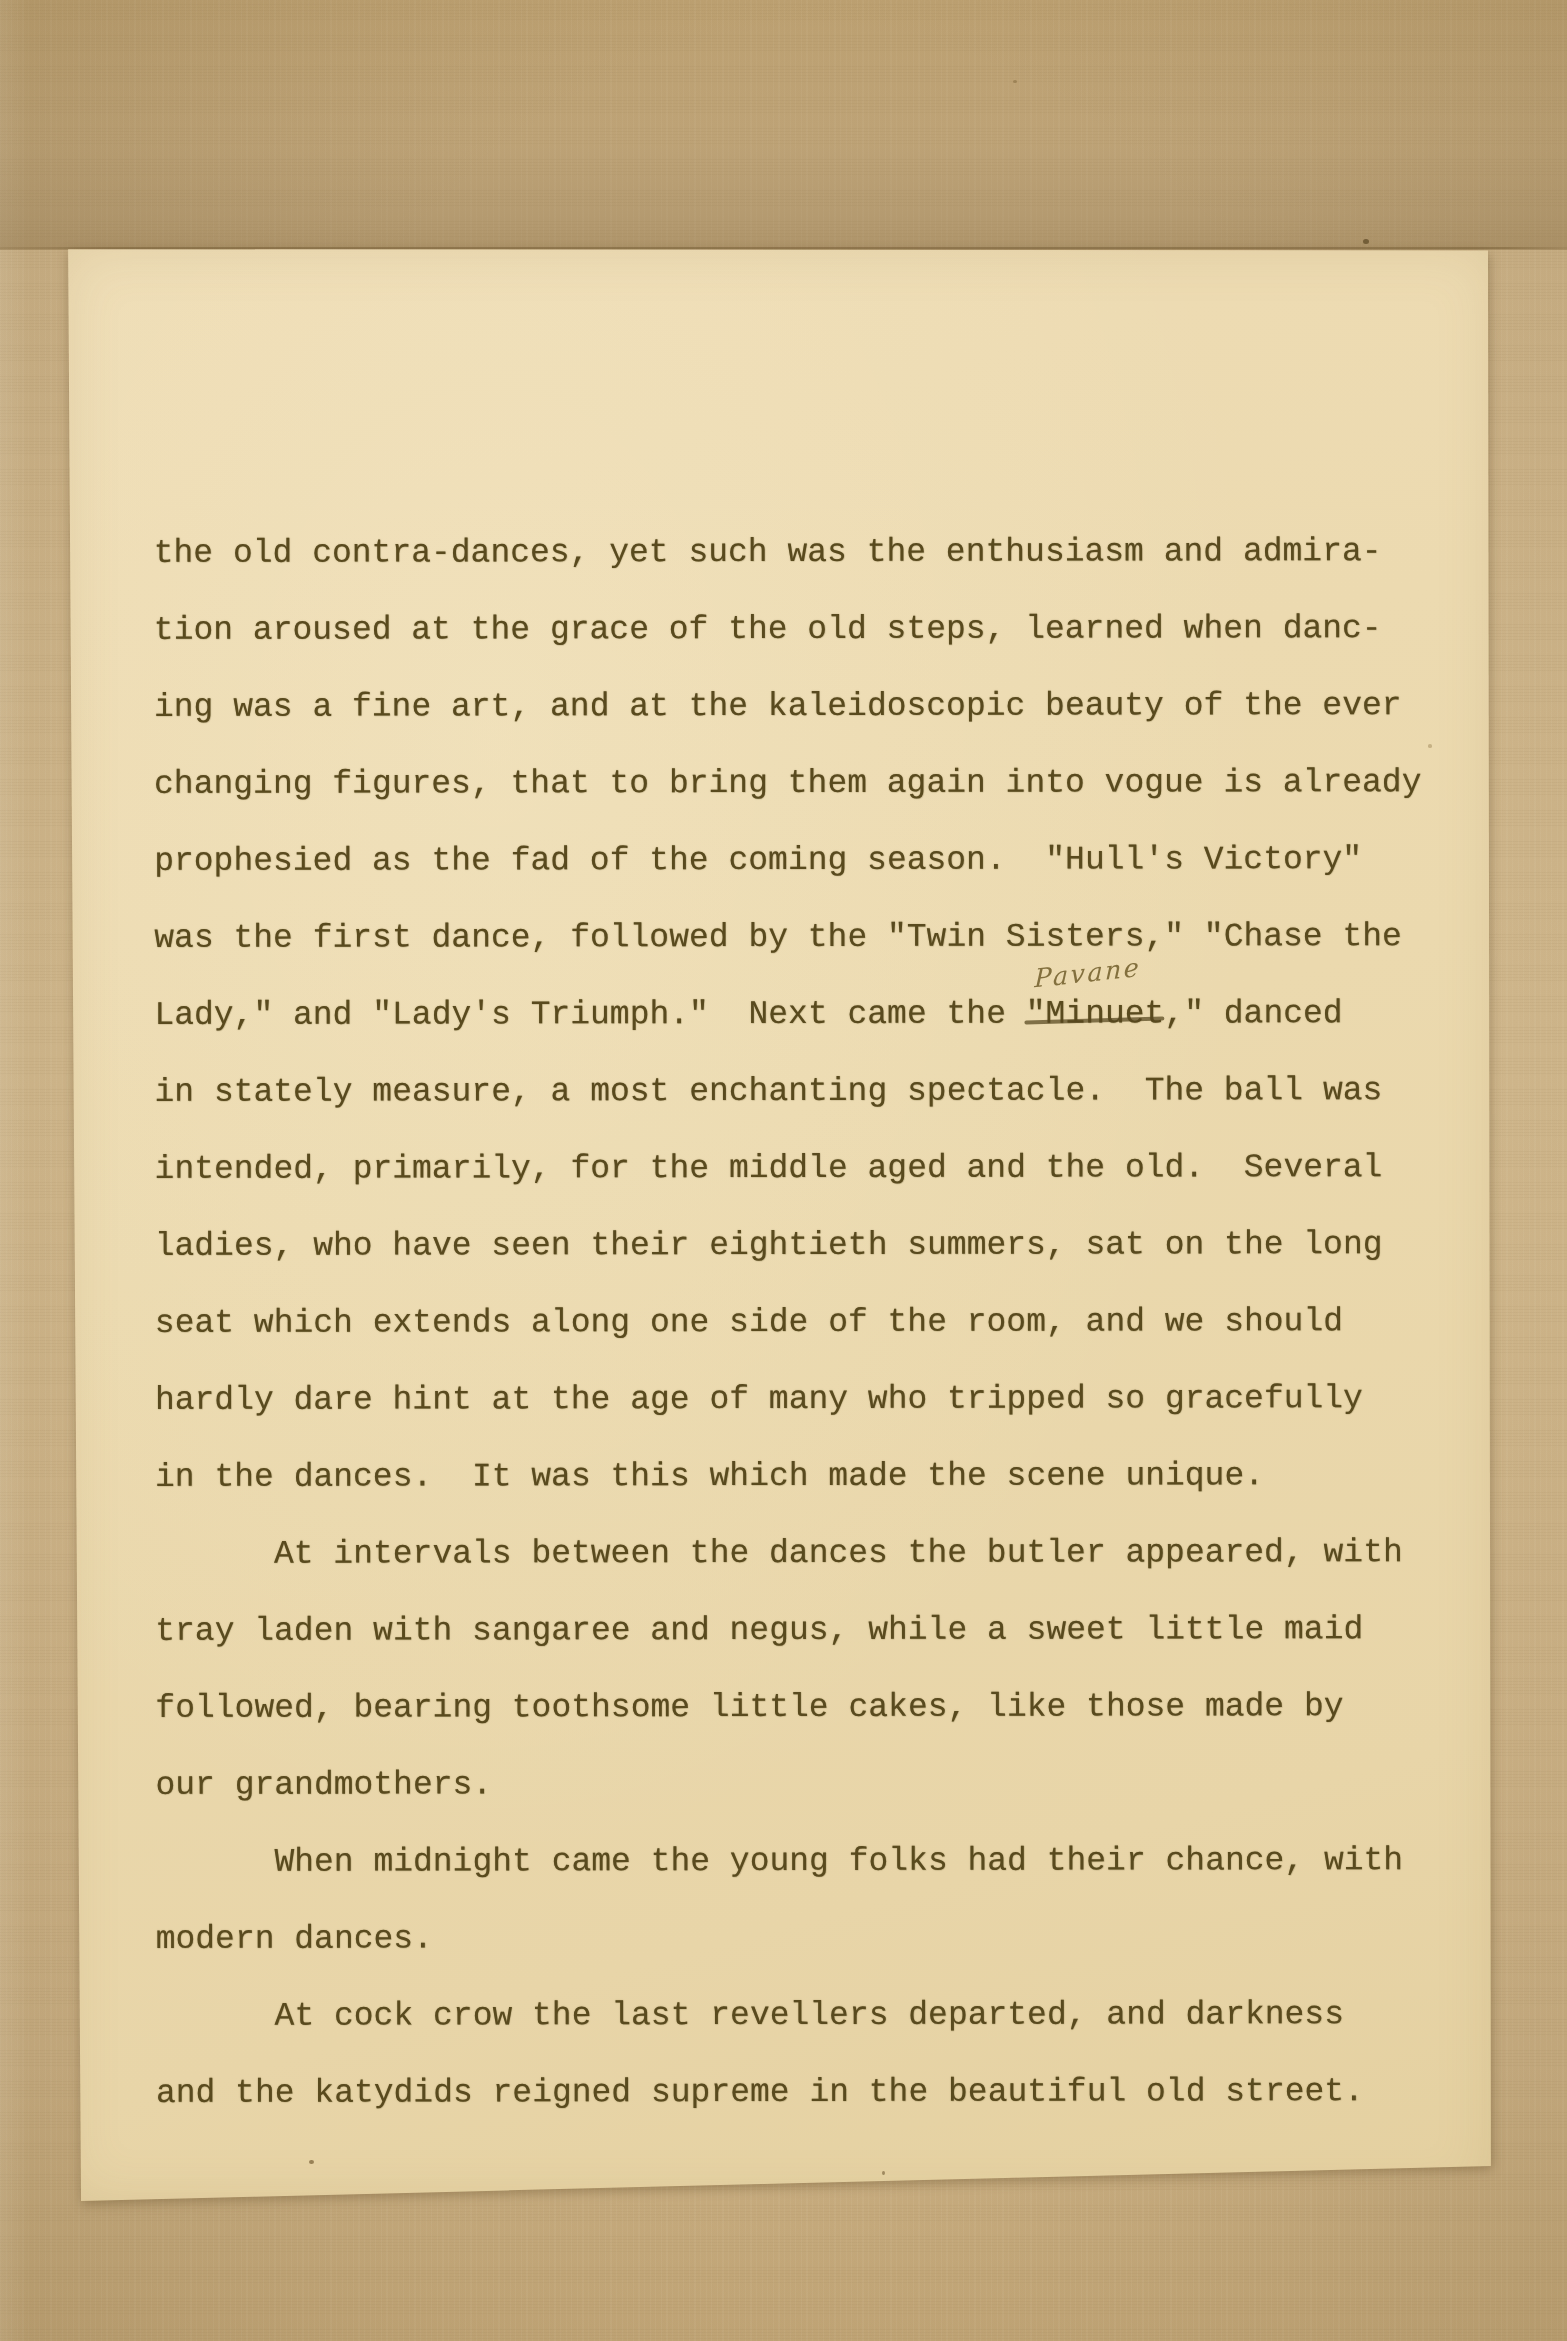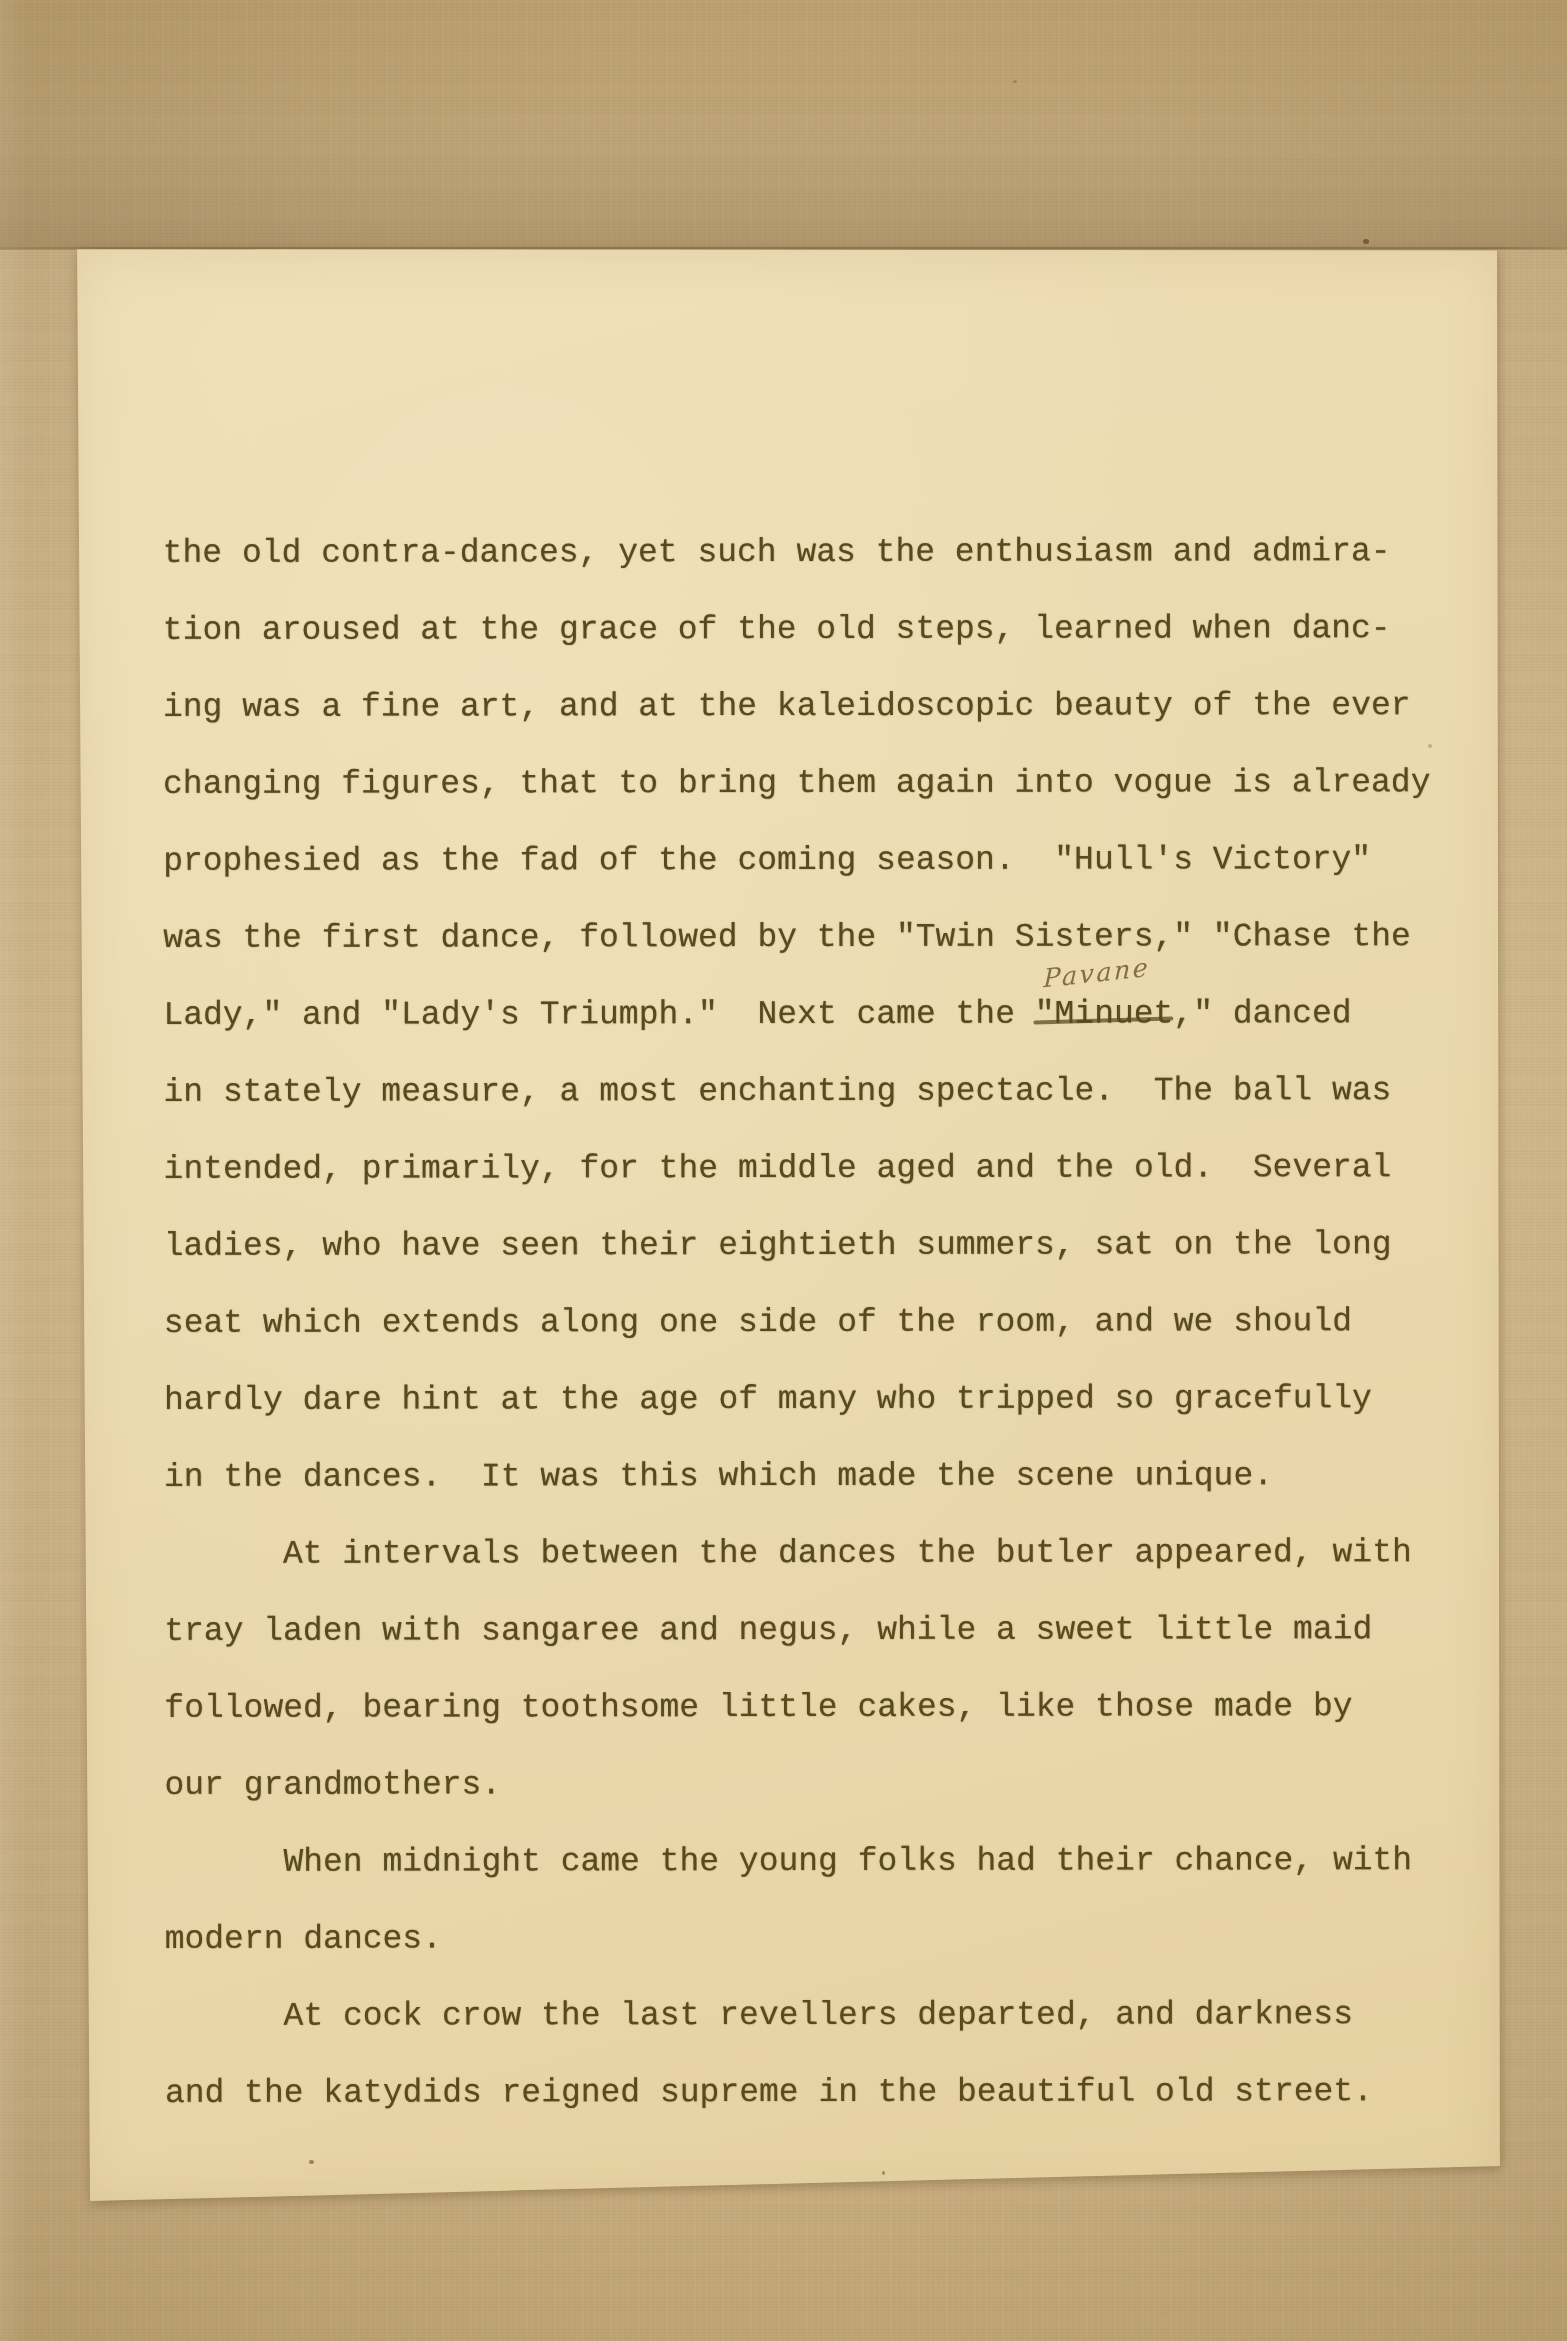--- a/index.html
+++ b/index.html
@@ -41,21 +41,21 @@
   
   .crease {
     position: absolute; left: 0; right: 0; top: 247px; height: 1.9px;
     background: linear-gradient(90deg,
       rgba(110, 86, 46, 0.15) 0%, rgba(110, 86, 46, 0.42) 8%,
       rgba(110, 86, 46, 0.42) 96%, rgba(110, 86, 46, 0.10) 100%);
   }
 
   
   .paper-wrap {
-    position: absolute; left: 74px; top: 248px; width: 1427px; height: 1955px;
+    position: absolute; left: 65px; top: 248px; width: 1427px; height: 1955px;
     filter: drop-shadow(1.9px 3.1px 5.6px rgba(88, 66, 32, 0.38));
   }
   .paper {
     position: absolute; inset: 0;
     clip-path: polygon(3.1px 1.2px, 1423px 2.5px, 1426px 1918px, 16px 1953px);
     background:
       radial-gradient(ellipse at 30% 25%, rgba(255, 248, 224, 0.20) 0%, rgba(0,0,0,0) 55%),
       linear-gradient(165deg, #eedcb4 0%, #ebd9ae 45%, #e8d5a8 80%, #e4d0a0 100%);
     box-shadow:
       inset 0 0 0 1.2px rgba(132, 102, 56, 0.22),

